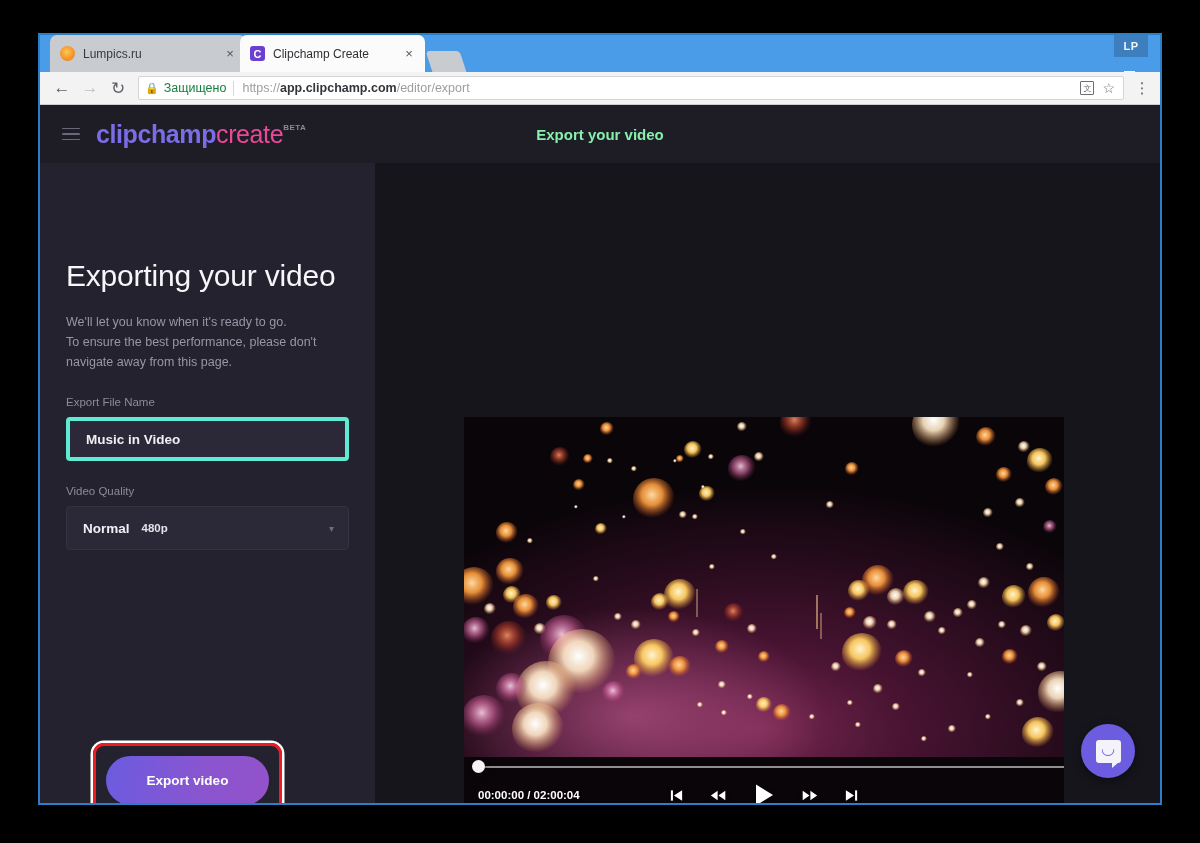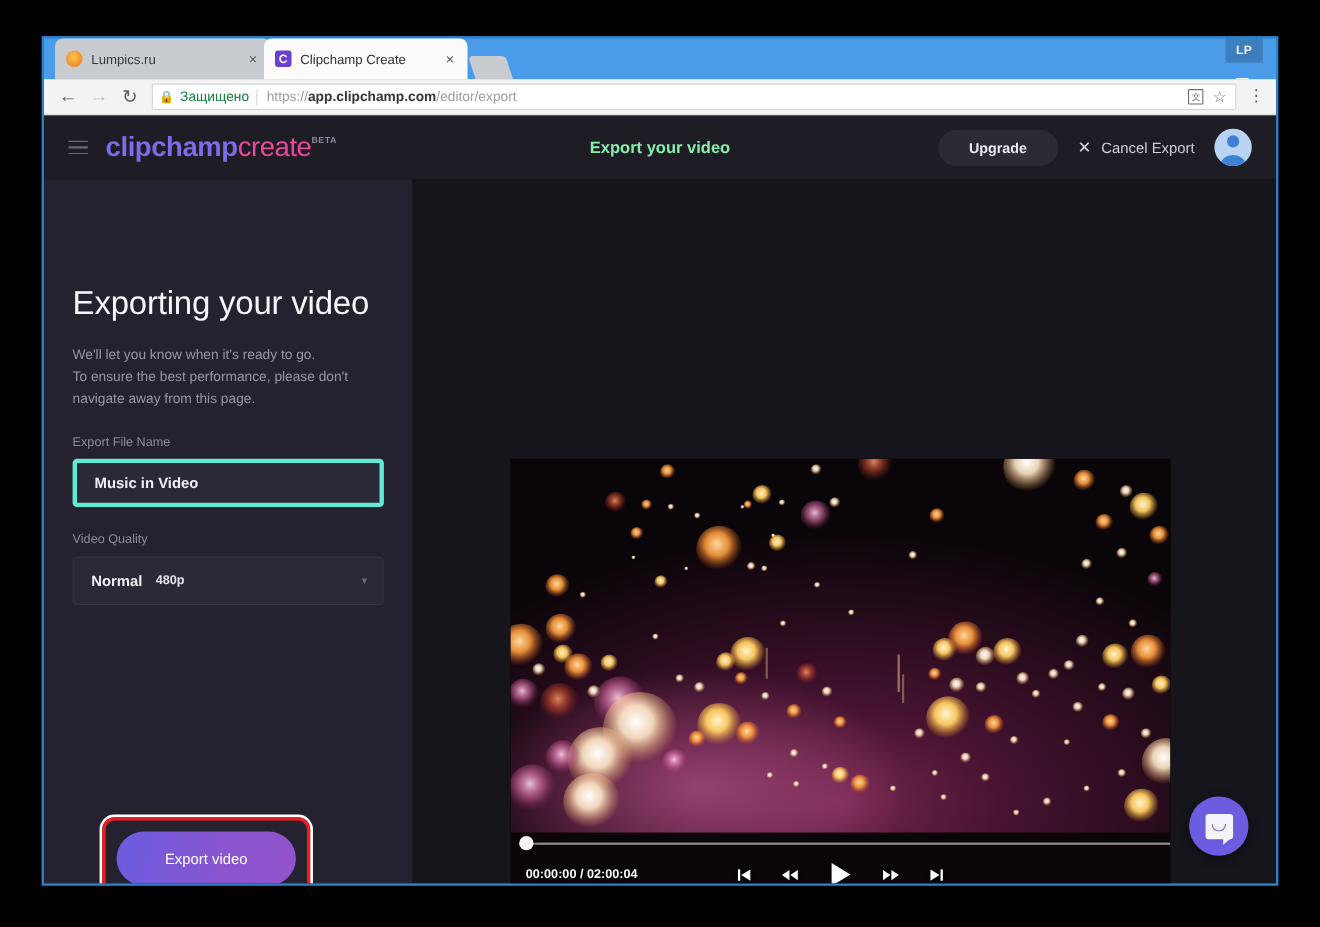--- a/index.html
+++ b/index.html
@@ -242,21 +242,21 @@
     border: 3px solid #ee1b22;
     border-radius: 11px;
     box-shadow: 0 0 0 2.5px #ffffff;
   }
   #export-video-btn {
     position: absolute; left: 66px; top: 593px;
     width: 163px; height: 49px;
     border-radius: 25px;
     background: linear-gradient(100deg, #6b5ce0 0%, #8a55cf 60%, #9352c9 100%);
     display: flex; align-items: center; justify-content: center;
-    color: #ffffff; font-size: 13.5px; font-weight: normal;
+    color: #ffffff; font-size: 13.5px; font-weight: bold;
   }
 
   
   #video-stage {
     position: absolute; left: 335px; top: 58px;
     right: 0; bottom: 0;
     background: #16151c;
   }
   #video-frame {
     position: absolute; left: 89px; top: 254px;
@@ -374,28 +374,20 @@
         <span></span>
           <span></span>
           <span></span>
       </div>
       <div id="brand">
         <span id="brand-clip">clipchamp</span>
           <span id="brand-create">create</span>
           <span id="brand-beta">BETA</span>
       </div>
       <div id="header-title">Export your video</div>
-      <div id="header-right">
-        <div id="upgrade-btn">Upgrade</div>
-        <div id="cancel-export">
-          <span id="cancel-x">✕</span>
-          <span>Cancel Export</span>
-        </div>
-        <div id="avatar"></div>
-      </div>
     </div>
 
     <div id="left-panel">
       <div id="export-heading">Exporting your video</div>
       <div id="export-desc" style="white-space: pre-line;">We'll let you know when it's ready to go.
 To ensure the best performance, please don't navigate away from this page.</div>
 
       <div class="field-label">Export File Name</div>
       <div id="filename-input" placeholder="Export File Name">Music in Video</div>
 

